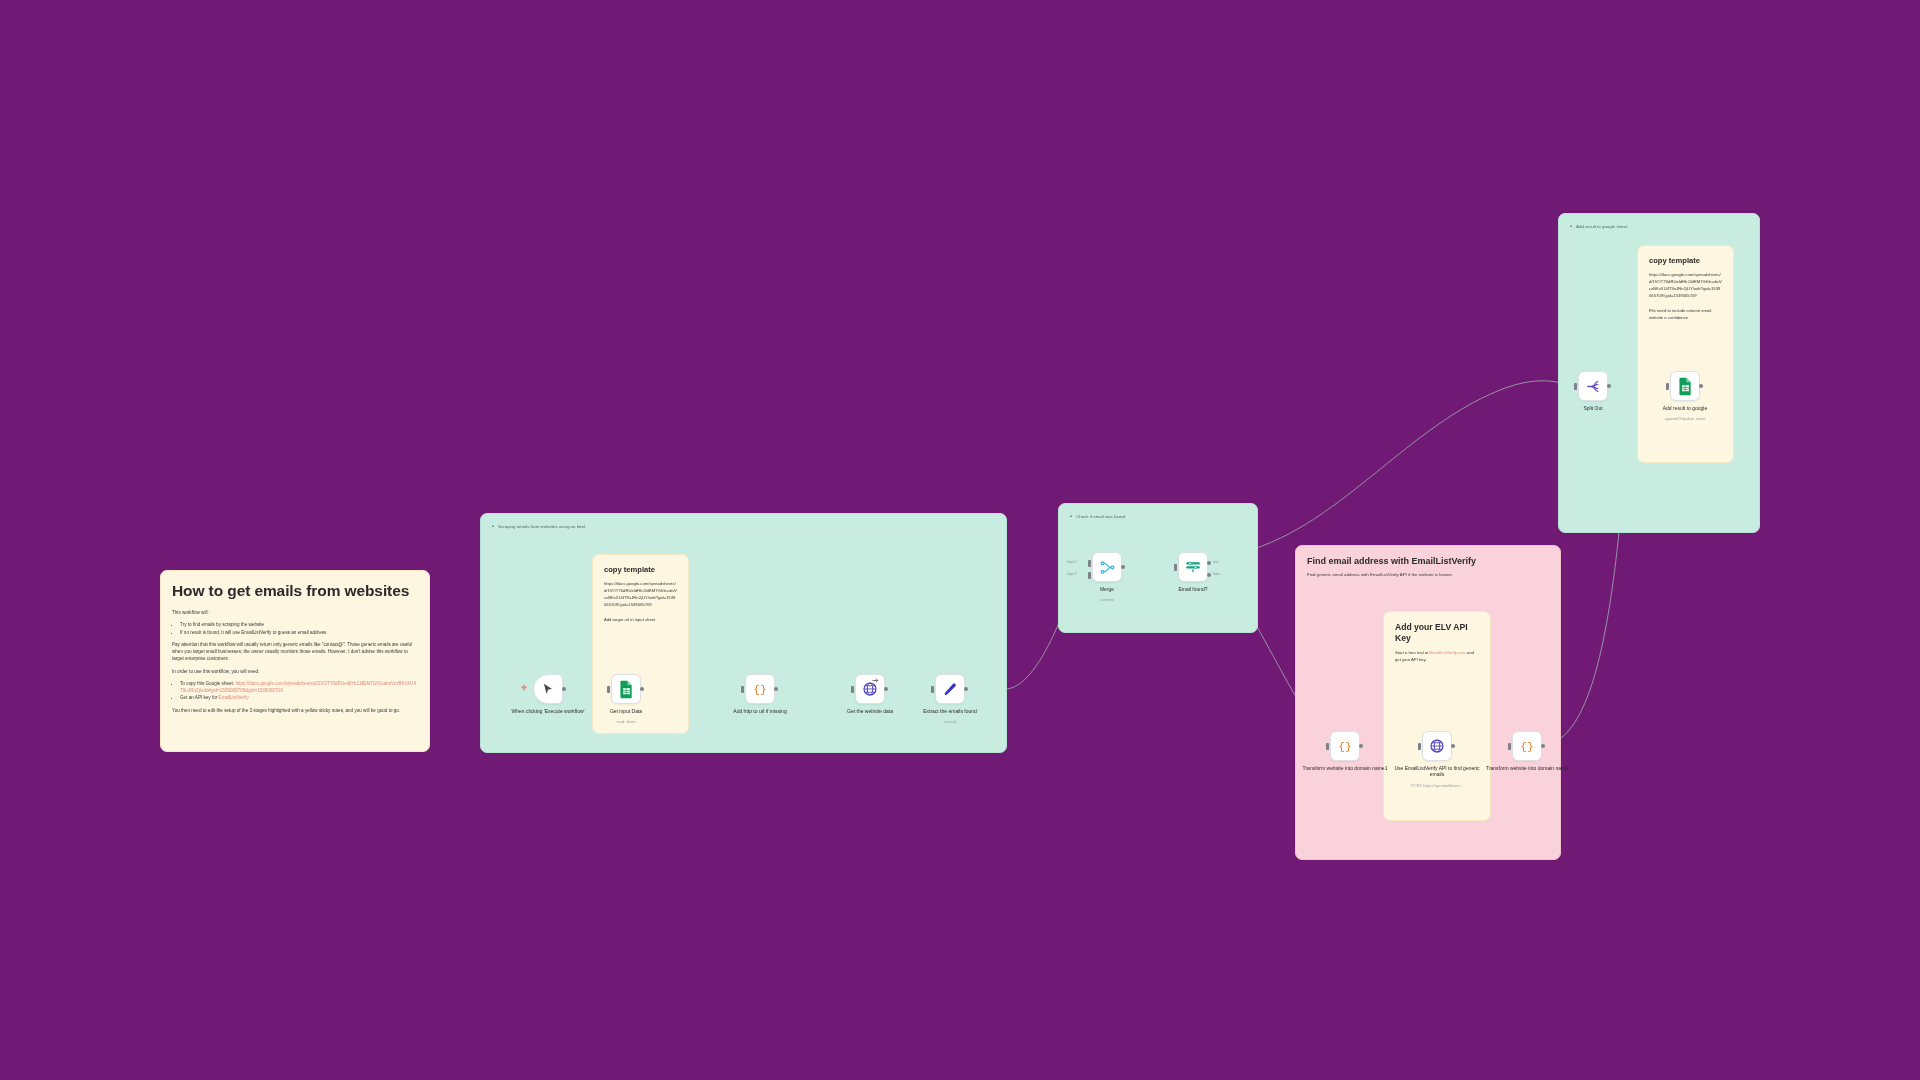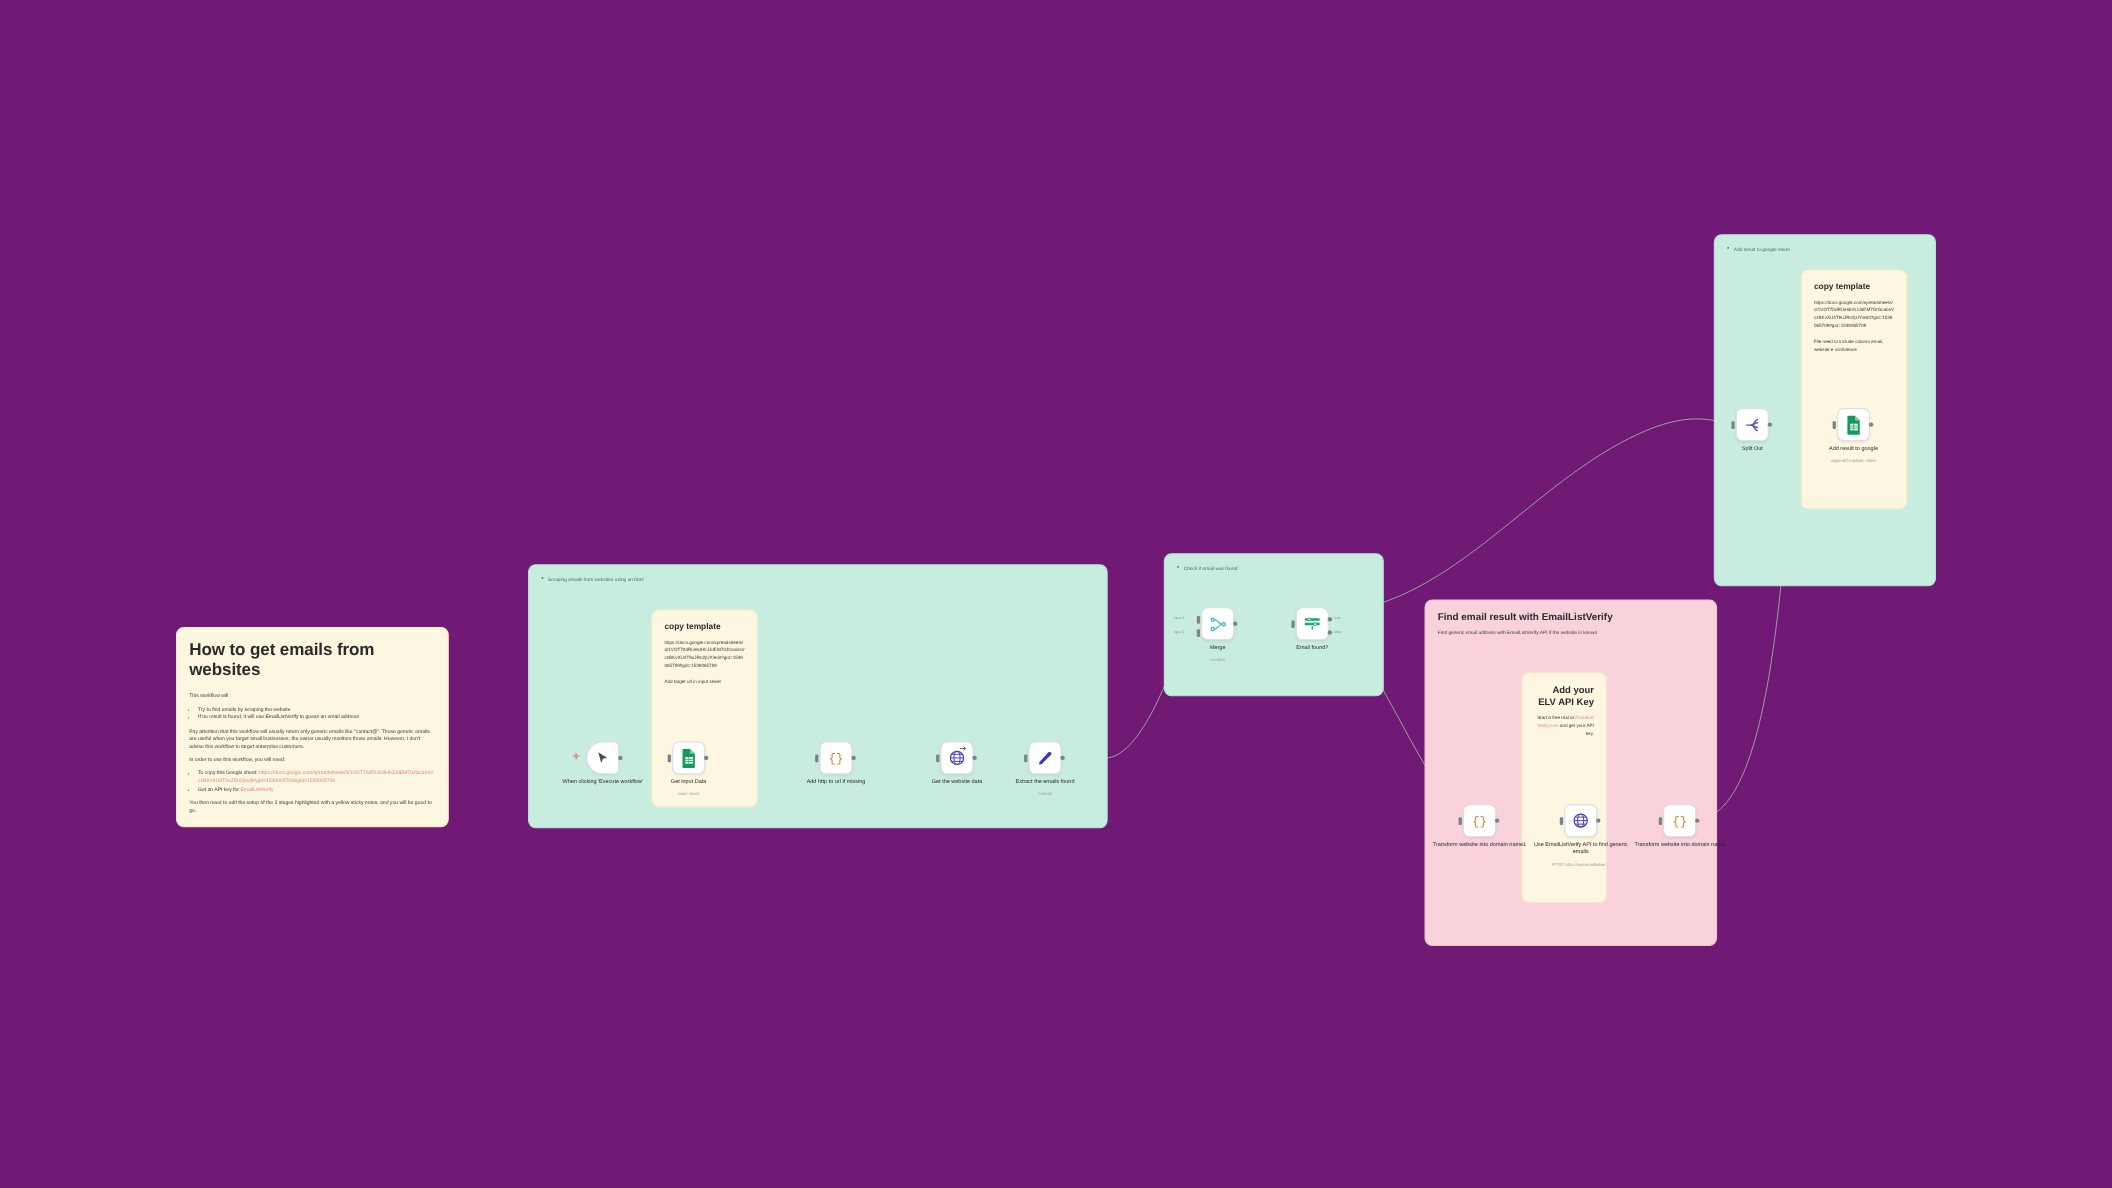--- a/index.html
+++ b/index.html
@@ -241,25 +241,25 @@
       <circle cx="15.5" cy="12.5" r="1.7" fill="#ffffff" stroke="#14a37f" stroke-width="1.1"></circle>
     </svg>
     <span class="port out" style="top:10px;"></span>
     <span class="port out" style="top:22px;"></span>
     <span class="port-lbl" style="left:34px; top:7px;">true</span>
     <span class="port-lbl" style="left:34px; top:19px;">false</span>
     <span class="node-label">Email found?</span>
   </div>
 
   <div class="sticky pink" style="left:1295px; top:545px; width:266px; height:315px;">
-    <h2 style="font-size:9px; margin-bottom:4px;">Find email result with EmailListVerify</h2>
+    <h2 style="font-size:9px; margin-bottom:4px;">Find email address with EmailListVerify</h2>
     <p style="font-size:4.4px;">Find generic email address with EmailListVerify API if the website is known</p>
   </div>
 
-  <div class="sticky yellow" style="left:1383px; top:611px; width:78px; height:210px;text-align:right;">
+  <div class="sticky yellow" style="left:1383px; top:611px; width:108px; height:210px;">
     <div class="note-title-sm" style="font-size:8.6px;">Add your ELV API Key</div>
     <div class="note-body-sm">
       <span>Start a free trial at </span><span class="lnk">EmailListVerify.com</span><span> and get your API key.</span>
     </div>
   </div>
 
   <div class="node" style="left:1330px; top:731px;">
     <span class="port in"></span>
     <svg width="18" height="18" viewBox="0 0 24 24">
       <text x="12" y="17" font-family="Liberation Mono, monospace" font-size="15" fill="#e9812a" text-anchor="middle">{}</text>
@@ -282,21 +282,21 @@
 
   <div class="node" style="left:1512px; top:731px;">
     <span class="port in"></span>
     <svg width="18" height="18" viewBox="0 0 24 24">
       <text x="12" y="17" font-family="Liberation Mono, monospace" font-size="15" fill="#e9812a" text-anchor="middle">{}</text>
     </svg>
     <span class="port out"></span>
     <span class="node-label">Transform website into domain name</span>
   </div>
 
-  <div class="sticky yellow" style="left:160px; top:570px; width:248px; height:182px;">
+  <div class="sticky yellow" style="left:160px; top:570px; width:270px; height:182px;">
     <h1>How to get emails from websites</h1>
     <p>This workflow will :</p>
     <ul>
       <li>Try to find emails by scraping the website</li>
       <li>If no result is found, it will use EmailListVerify to guess an email address</li>
     </ul>
     <p>Pay attention that this workflow will usually return only generic emails like "contact@". Those generic emails are useful when you target small businesses; the owner usually monitors those emails. However, I don't advise this workflow to target enterprise customers.</p>
     <p>In order to use this workflow, you will need:</p>
     <ul>
       <li>

